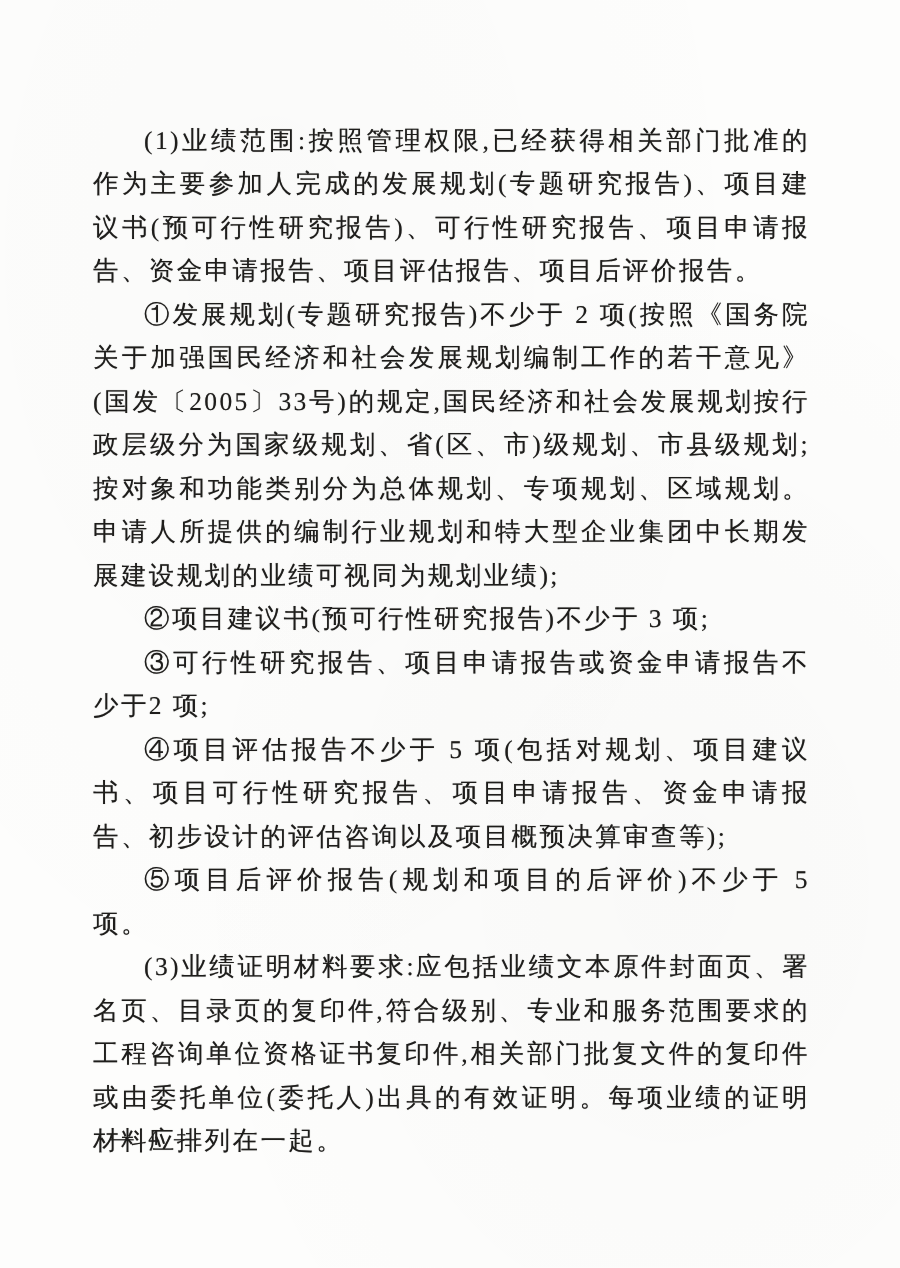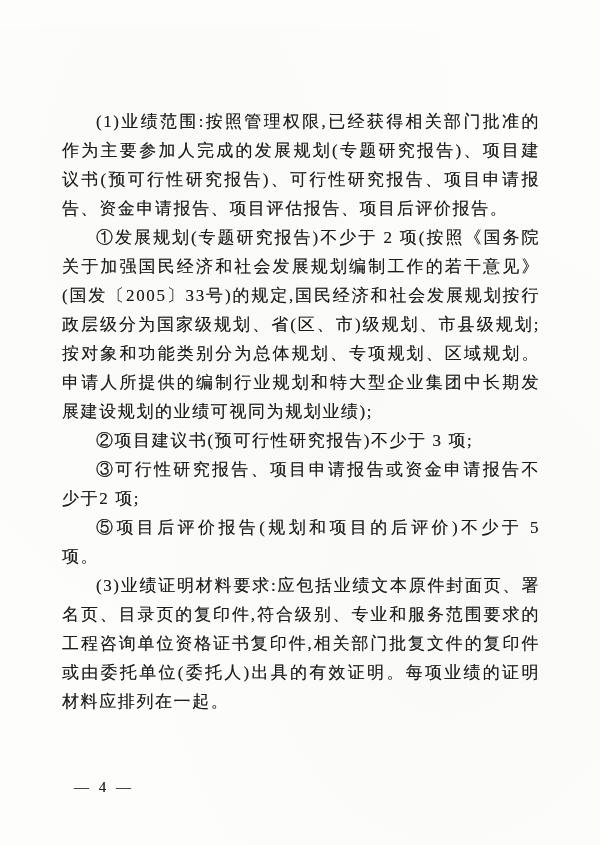--- a/index.html
+++ b/index.html
@@ -15,21 +15,20 @@
     font-family: "Liberation Serif", "DejaVu Serif", serif;
   }
   
   .paper {
     position: absolute;
     inset: 0;
     background:
       radial-gradient(ellipse at 30% 20%, rgba(0,0,0,0.012), transparent 60%),
       radial-gradient(ellipse at 75% 70%, rgba(0,0,0,0.015), transparent 55%),
       #fdfdfc;
-    margin-top: 28px;
   }
   .content {
     position: absolute;
     left: 62px;
     top: 79px;
     width: 478px;
     color: #1e1d1b;
     font-size: 17px;
     line-height: 29px;
     letter-spacing: 1.6px;
@@ -54,17 +53,18 @@
 </style>
 </head>
 <body>
 
 <div class="paper">
   <div class="content">
     <p>(1)业绩范围:按照管理权限,已经获得相关部门批准的作为主要参加人完成的发展规划(专题研究报告)、项目建议书(预可行性研究报告)、可行性研究报告、项目申请报告、资金申请报告、项目评估报告、项目后评价报告。</p>
     <p>①发展规划(专题研究报告)不少于 2 项(按照《国务院关于加强国民经济和社会发展规划编制工作的若干意见》(国发〔2005〕33号)的规定,国民经济和社会发展规划按行政层级分为国家级规划、省(区、市)级规划、市县级规划;按对象和功能类别分为总体规划、专项规划、区域规划。申请人所提供的编制行业规划和特大型企业集团中长期发展建设规划的业绩可视同为规划业绩);</p>
     <p>②项目建议书(预可行性研究报告)不少于 3 项;</p>
     <p>③可行性研究报告、项目申请报告或资金申请报告不少于2 项;</p>
+    <p>④项目评估报告不少于 5 项(包括对规划、项目建议书、项目可行性研究报告、项目申请报告、资金申请报告、初步设计的评估咨询以及项目概预决算审查等);</p>
     <p>⑤项目后评价报告(规划和项目的后评价)不少于 5 项。</p>
     <p>(3)业绩证明材料要求:应包括业绩文本原件封面页、署名页、目录页的复印件,符合级别、专业和服务范围要求的工程咨询单位资格证书复印件,相关部门批复文件的复印件或由委托单位(委托人)出具的有效证明。每项业绩的证明材料应排列在一起。</p>
   </div>
   <div class="page-footer">— 4 —</div>
 </div>
 
 </body></html>

